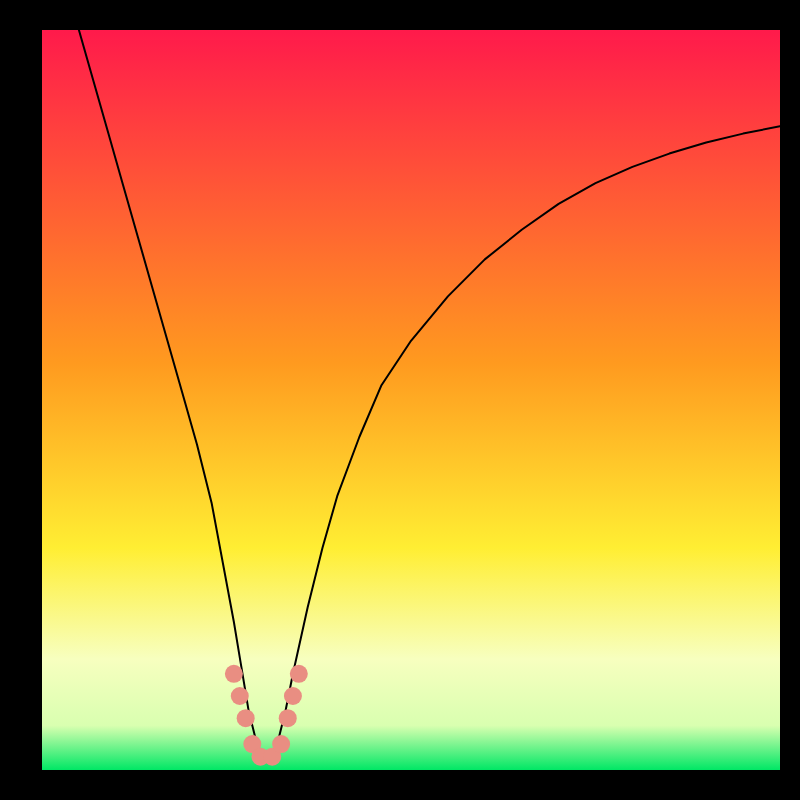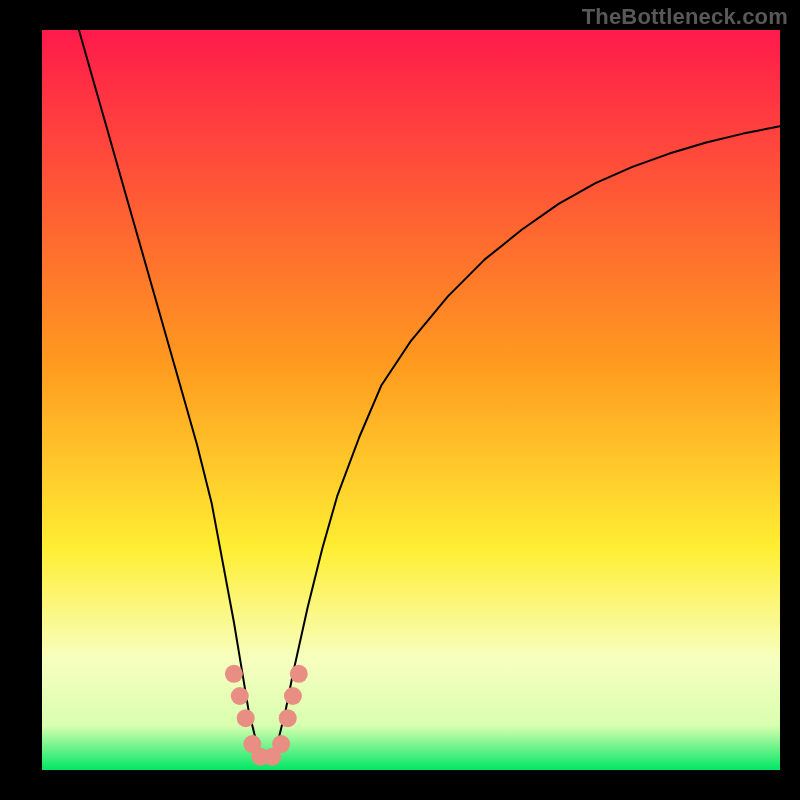--- a/index.html
+++ b/index.html
@@ -40,21 +40,20 @@
   .plot-area svg {
     display: block;
     width: 100%;
     height: 100%;
   }
 </style>
 </head>
 <body>
 
 <div class="frame">
-  <div class="watermark">TheBottleneck.com</div>
 
   <div class="plot-area">
     <svg viewBox="0 0 738 740" preserveAspectRatio="none">
       <defs>
         <linearGradient id="bg-grad" x1="0" y1="0" x2="0" y2="1">
 
         <stop offset="0%" stop-color="#ff1a4b"></stop>
             <stop offset="45%" stop-color="#ff9a1f"></stop>
             <stop offset="70%" stop-color="#ffee33"></stop>
             <stop offset="85%" stop-color="#f7ffbf"></stop>

